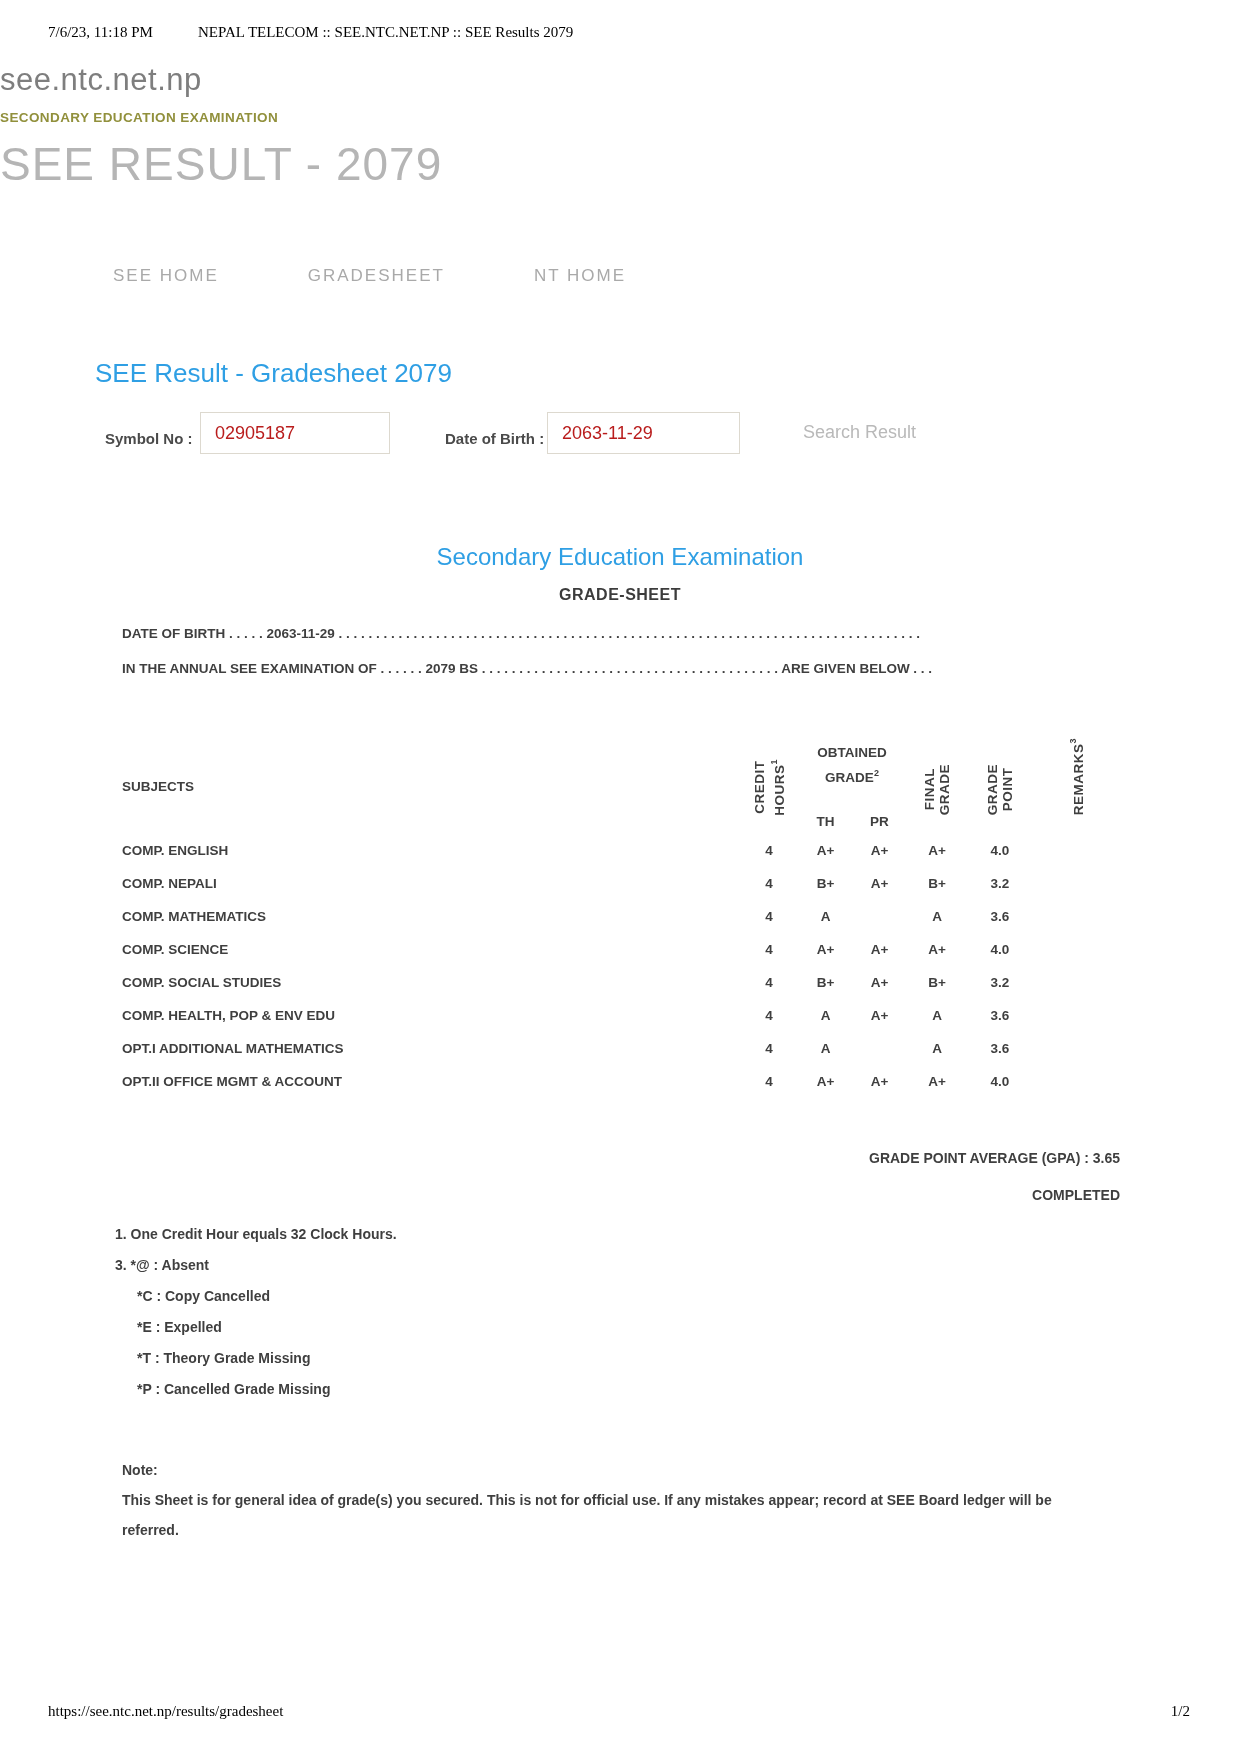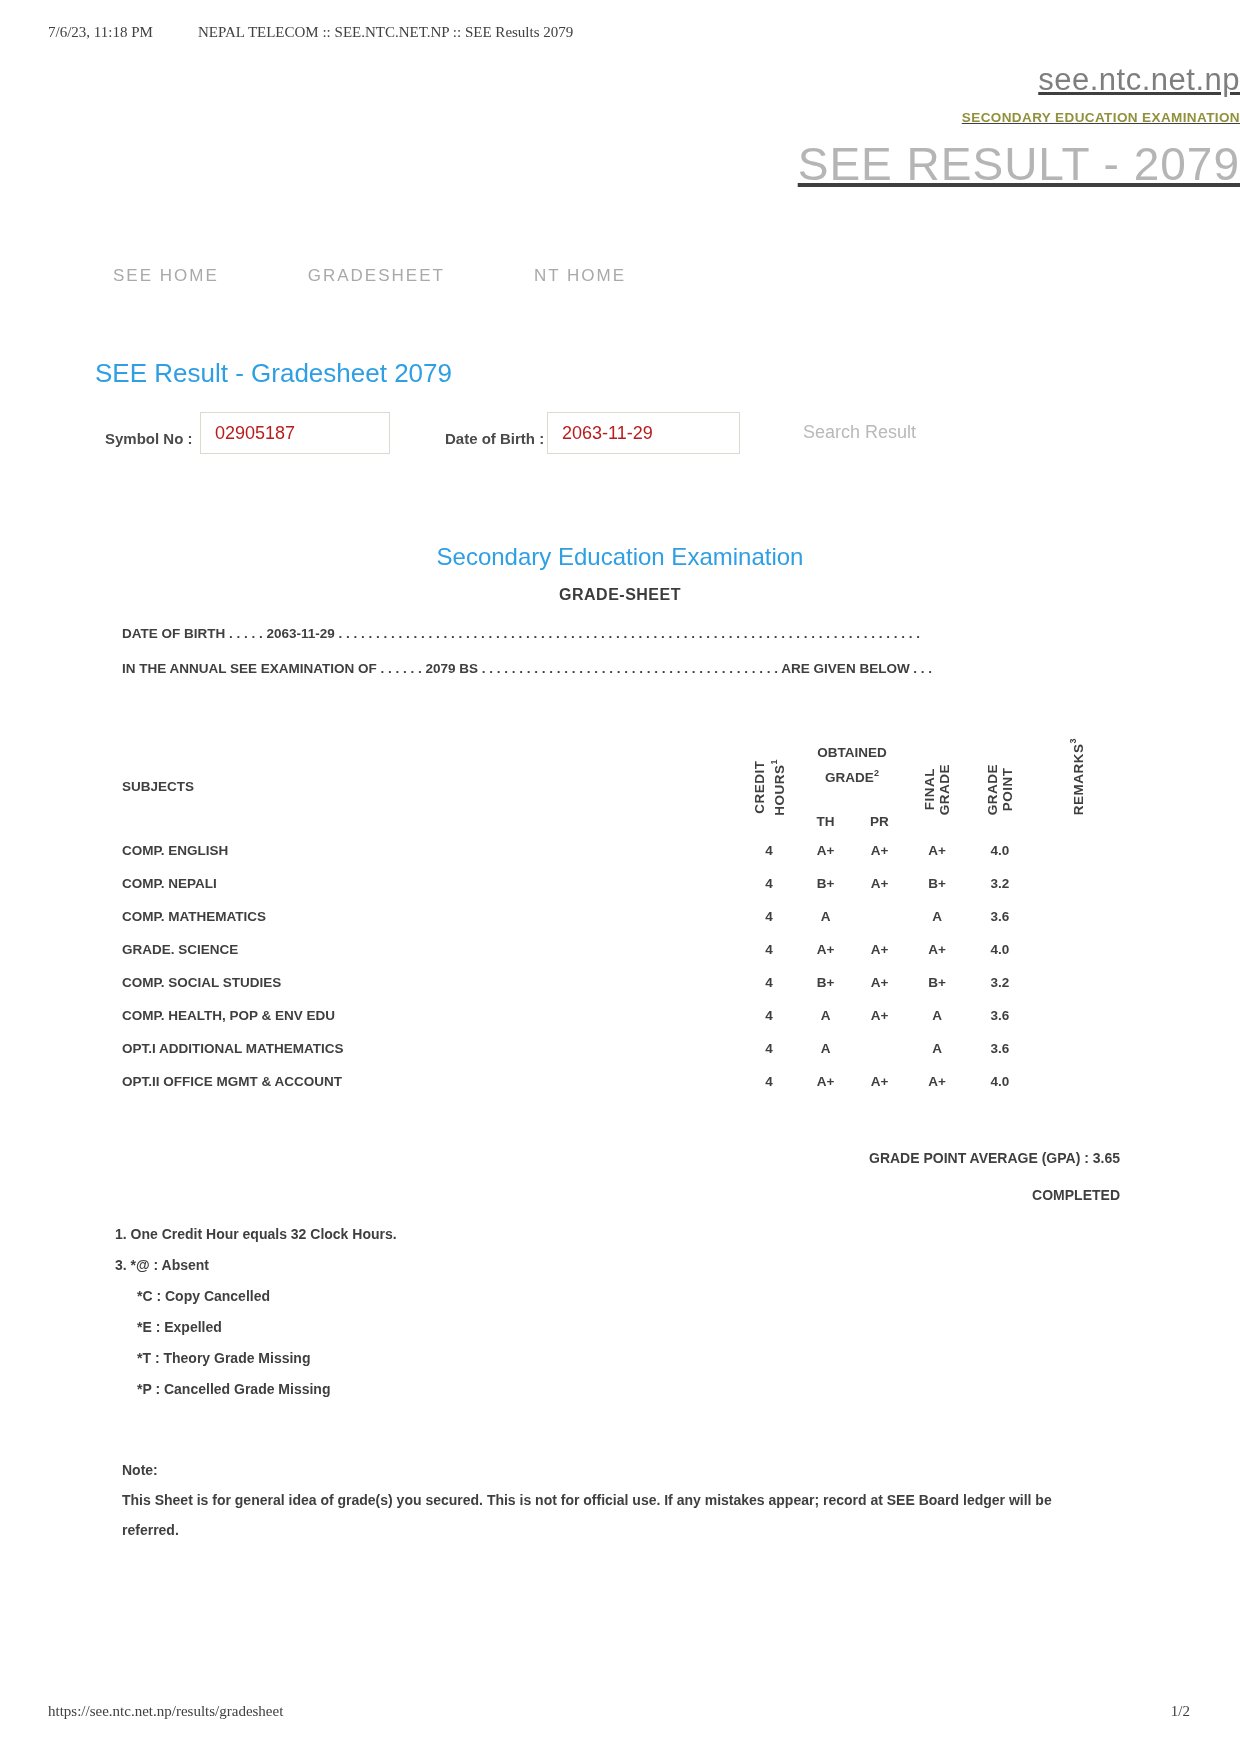--- a/index.html
+++ b/index.html
@@ -4,31 +4,31 @@
 <style>
   html,body { margin:0; padding:0; background:#ffffff; }
   .page {
     position:relative; width:1240px; height:1754px; margin:0 auto;
     background:#ffffff; overflow:hidden;
     font-family:"Liberation Sans", sans-serif; color:#3f3f3f;
   }
   
   .print-header, .page-footer {
     position:absolute; left:48px; right:50px;
-    font-family:"Liberation Serif", serif; font-size:15px; color:#404040;
+    font-family:"Liberation Serif", serif; font-size:15px; color:#000000;
   }
   .print-header { top:24px; height:20px; }
   .print-header .ts { position:absolute; left:0; top:0; }
   .print-header .doc-title { position:absolute; left:150px; right:0; text-align:left; }
   .page-footer { top:1703px; height:20px; }
   .page-footer .url { position:absolute; left:0; top:0; }
   .page-footer .pageno { position:absolute; right:0; top:0; }
 
   
-  .masthead { position:absolute; top:62px; left:0; width:100%; text-align:right;text-decoration:underline; }
+  .masthead { position:absolute; top:62px; left:0; width:100%; text-align:left; }
   .domain { font-size:31px; color:#7e7e7e; letter-spacing:0.5px; }
   .org-line { margin-top:12px; font-size:13.5px; font-weight:bold; color:#91903c; letter-spacing:0.4px; }
   .banner { margin-top:12px; font-size:46px; color:#b5b5b5; letter-spacing:1px; }
 
   
   .nav { position:absolute; top:266px; left:90px; display:flex; gap:66px; }
   .nav a { font-size:17px; color:#a9a9a9; letter-spacing:2px; text-decoration:none; cursor:pointer;margin-left:23px; }
 
   
   .section-heading { position:absolute; top:358px; left:95px; font-size:26px; font-weight:normal; color:#2f9fe4; margin:0; }
@@ -195,21 +195,21 @@
         <tr>
           <td class="subj">COMP. MATHEMATICS</td>
           <td>4</td>
           <td>A</td>
           <td></td>
           <td>A</td>
           <td>3.6</td>
           <td></td>
         </tr>
         <tr>
-          <td class="subj">GRADE. SCIENCE</td>
+          <td class="subj">COMP. SCIENCE</td>
           <td>4</td>
           <td>A+</td>
           <td>A+</td>
           <td>A+</td>
           <td>4.0</td>
           <td></td>
         </tr>
         <tr>
           <td class="subj">COMP. SOCIAL STUDIES</td>
           <td>4</td>

